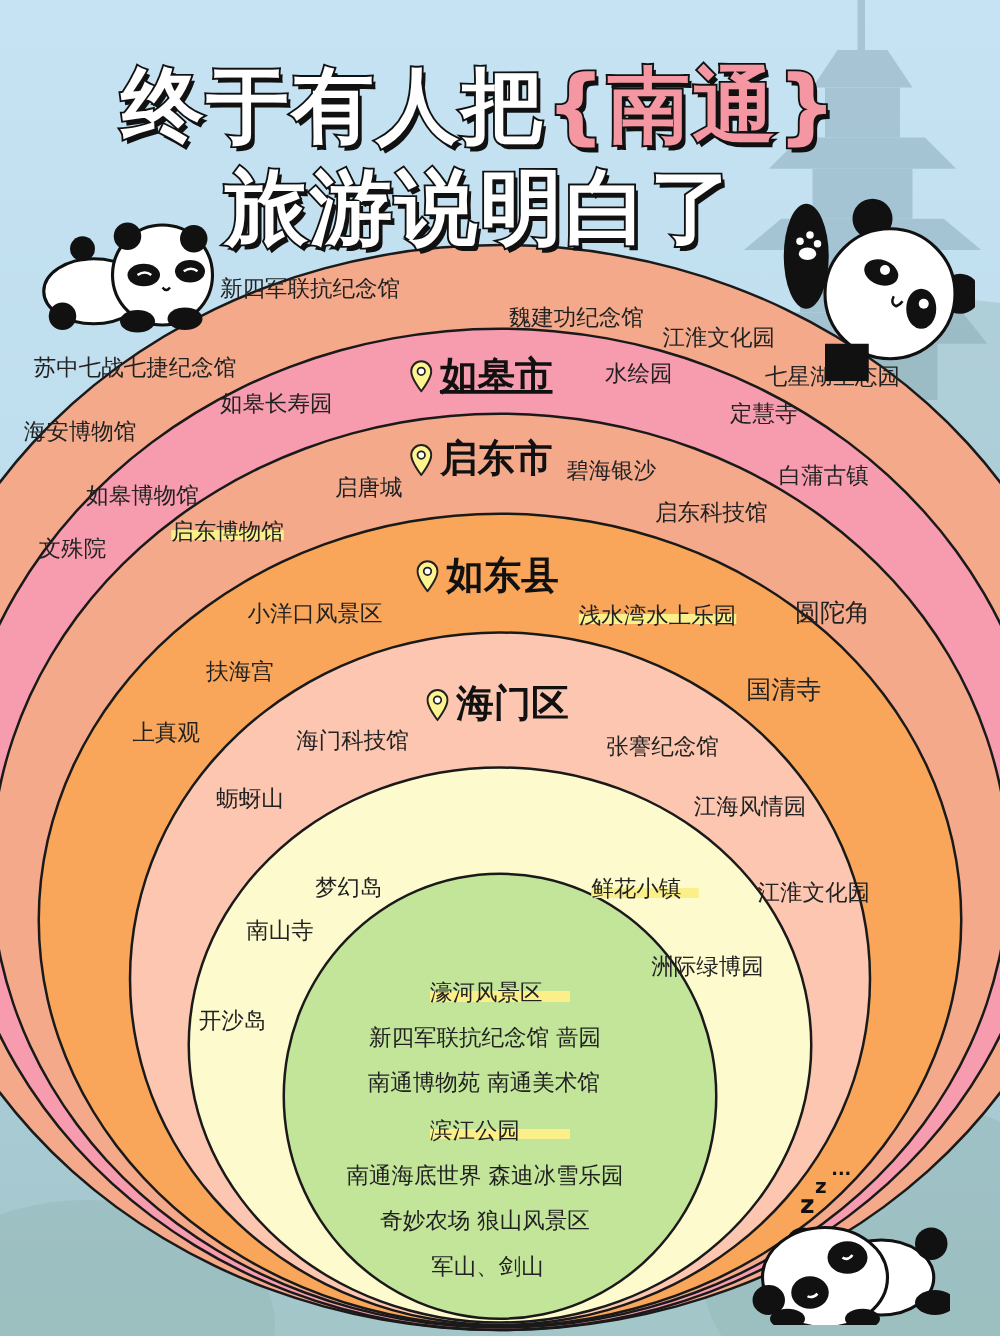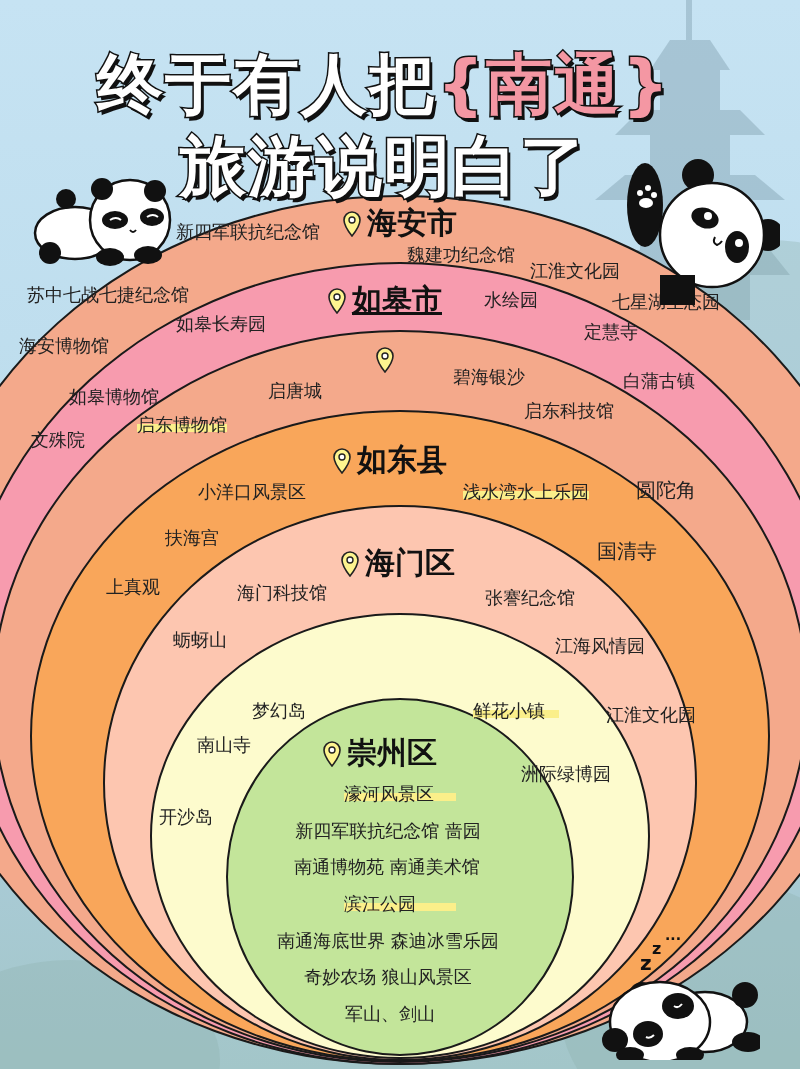--- a/index.html
+++ b/index.html
@@ -54,60 +54,47 @@
   <div class="ring" style="left:150px;top:613px;width:500px;height:446px;background:#fdfbcd;"></div>
   <div class="ring" style="left:226px;top:698px;width:348px;height:358px;background:#c3e59a;"></div>
 
   <div class="title" style="top:40px;">
     <span>终于有人把</span><span class="hl">{南通}</span>
   </div>
   <div class="title" style="top:122px;">
     <span>旅游说明白了</span>
   </div>
 
-  <div class="district" style="left:400px;top:203px;">
-    <svg class="pin" viewBox="0 0 18 26">
-        <path d="M9 1C4.6 1 1 4.6 1 9c0 6 8 16 8 16s8-10 8-16c0-4.4-3.6-8-8-8z" fill="#fdf48f" stroke="#222" stroke-width="1.6"></path>
-        <circle cx="9" cy="9" r="3" fill="#fff" stroke="#222" stroke-width="1.4"></circle>
-      </svg>
-    <span>海安市</span>
-  </div>
   <div class="district" style="left:385px;top:280px;text-decoration:underline;">
     <svg class="pin" viewBox="0 0 18 26">
         <path d="M9 1C4.6 1 1 4.6 1 9c0 6 8 16 8 16s8-10 8-16c0-4.4-3.6-8-8-8z" fill="#fdf48f" stroke="#222" stroke-width="1.6"></path>
         <circle cx="9" cy="9" r="3" fill="#fff" stroke="#222" stroke-width="1.4"></circle>
       </svg>
     <span>如皋市</span>
   </div>
   <div class="district" style="left:385px;top:347px;">
     <svg class="pin" viewBox="0 0 18 26">
         <path d="M9 1C4.6 1 1 4.6 1 9c0 6 8 16 8 16s8-10 8-16c0-4.4-3.6-8-8-8z" fill="#fdf48f" stroke="#222" stroke-width="1.6"></path>
         <circle cx="9" cy="9" r="3" fill="#fff" stroke="#222" stroke-width="1.4"></circle>
       </svg>
+    <span>启东市</span>
   </div>
   <div class="district" style="left:390px;top:440px;">
     <svg class="pin" viewBox="0 0 18 26">
         <path d="M9 1C4.6 1 1 4.6 1 9c0 6 8 16 8 16s8-10 8-16c0-4.4-3.6-8-8-8z" fill="#fdf48f" stroke="#222" stroke-width="1.6"></path>
         <circle cx="9" cy="9" r="3" fill="#fff" stroke="#222" stroke-width="1.4"></circle>
       </svg>
     <span>如东县</span>
   </div>
   <div class="district" style="left:398px;top:543px;">
     <svg class="pin" viewBox="0 0 18 26">
         <path d="M9 1C4.6 1 1 4.6 1 9c0 6 8 16 8 16s8-10 8-16c0-4.4-3.6-8-8-8z" fill="#fdf48f" stroke="#222" stroke-width="1.6"></path>
         <circle cx="9" cy="9" r="3" fill="#fff" stroke="#222" stroke-width="1.4"></circle>
       </svg>
     <span>海门区</span>
-  </div>
-  <div class="district" style="left:380px;top:733px;">
-    <svg class="pin" viewBox="0 0 18 26">
-        <path d="M9 1C4.6 1 1 4.6 1 9c0 6 8 16 8 16s8-10 8-16c0-4.4-3.6-8-8-8z" fill="#fdf48f" stroke="#222" stroke-width="1.6"></path>
-        <circle cx="9" cy="9" r="3" fill="#fff" stroke="#222" stroke-width="1.4"></circle>
-      </svg>
-    <span>崇州区</span>
   </div>
 
   <span class="label" style="left:176px;top:223px;">新四军联抗纪念馆</span>
   <span class="label" style="left:407px;top:246px;">魏建功纪念馆</span>
   <span class="label" style="left:530px;top:262px;">江淮文化园</span>
   <span class="label" style="left:27px;top:286px;">苏中七战七捷纪念馆</span>
   <span class="label" style="left:612px;top:293px;">七星湖生态园</span>
   <span class="label" style="left:19px;top:337px;">海安博物馆</span>
 
   <span class="label" style="left:484px;top:291px;">水绘园</span>

